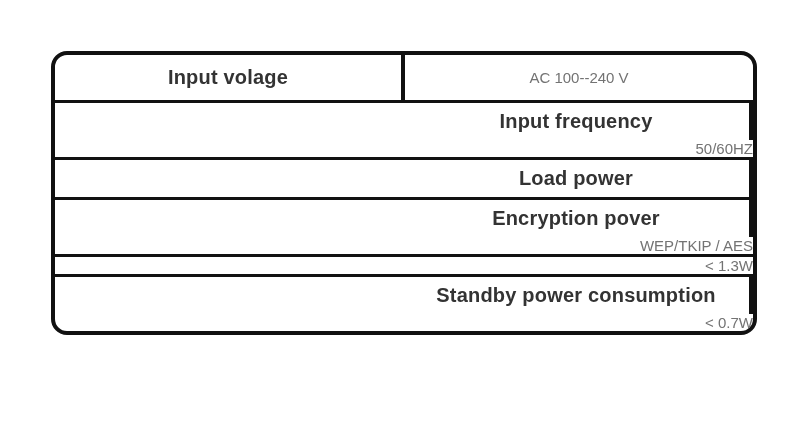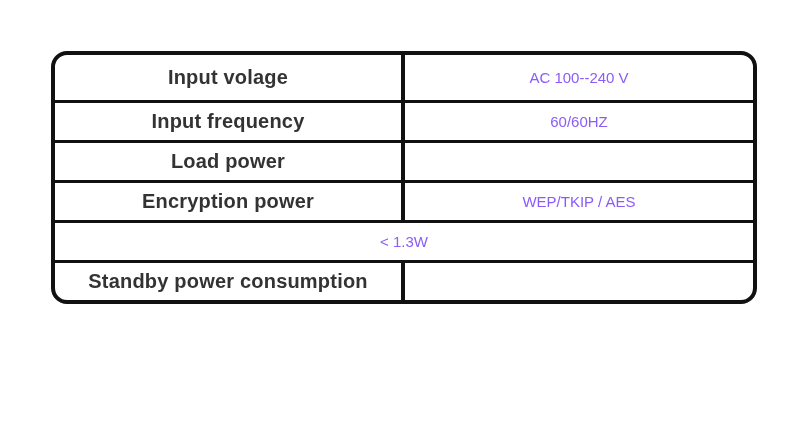--- a/index.html
+++ b/index.html
@@ -26,20 +26,21 @@
     border-radius: 16px;
     background: #ffffff;
     overflow: hidden;
   }
   .row {
     display: flex;
     align-items: flex-end;
   }
   .row + .row {
     border-top: 3px solid #111111;
+    flex-direction: column;
   }
   .row.first .cell { height: 45px; }
   .cell {
     height: 37px;
     display: flex;
     align-items: center;
     justify-content: center;
     color: #333333;
     box-sizing: border-box;
   }
@@ -47,52 +48,53 @@
     width: 350px;
     border-right: 4px solid #111111;
     font-weight: bold;
     font-size: 20px;
     letter-spacing: 0.2px;
   }
   .cell.value {
     flex: 1;
     font-size: 15px;
     font-weight: normal;
-    color: #8b5cf6;
+    color: #737373;
   }
 </style>
 </head>
 <body>
 
 <div class="canvas">
   <div class="spec-table">
 
     <div class="row first">
       <div class="cell label">Input volage</div>
       <div class="cell value">AC 100--240 V</div>
     </div>
 
     <div class="row">
       <div class="cell label">Input frequency</div>
-      <div class="cell value">60/60HZ</div>
+      <div class="cell value">50/60HZ</div>
     </div>
 
     <div class="row">
       <div class="cell label">Load power</div>
     </div>
 
 
 
     <div class="row">
-      <div class="cell label">Encryption power</div>
+      <div class="cell label">Encryption pover</div>
       <div class="cell value">WEP/TKIP / AES</div>
     </div>
 
     <div class="row">
       <div class="cell value">&lt; 1.3W</div>
     </div>
 
     <div class="row">
       <div class="cell label">Standby power consumption</div>
+      <div class="cell value">&lt; 0.7W</div>
     </div>
 
   </div>
 </div>
 
 </body></html>

